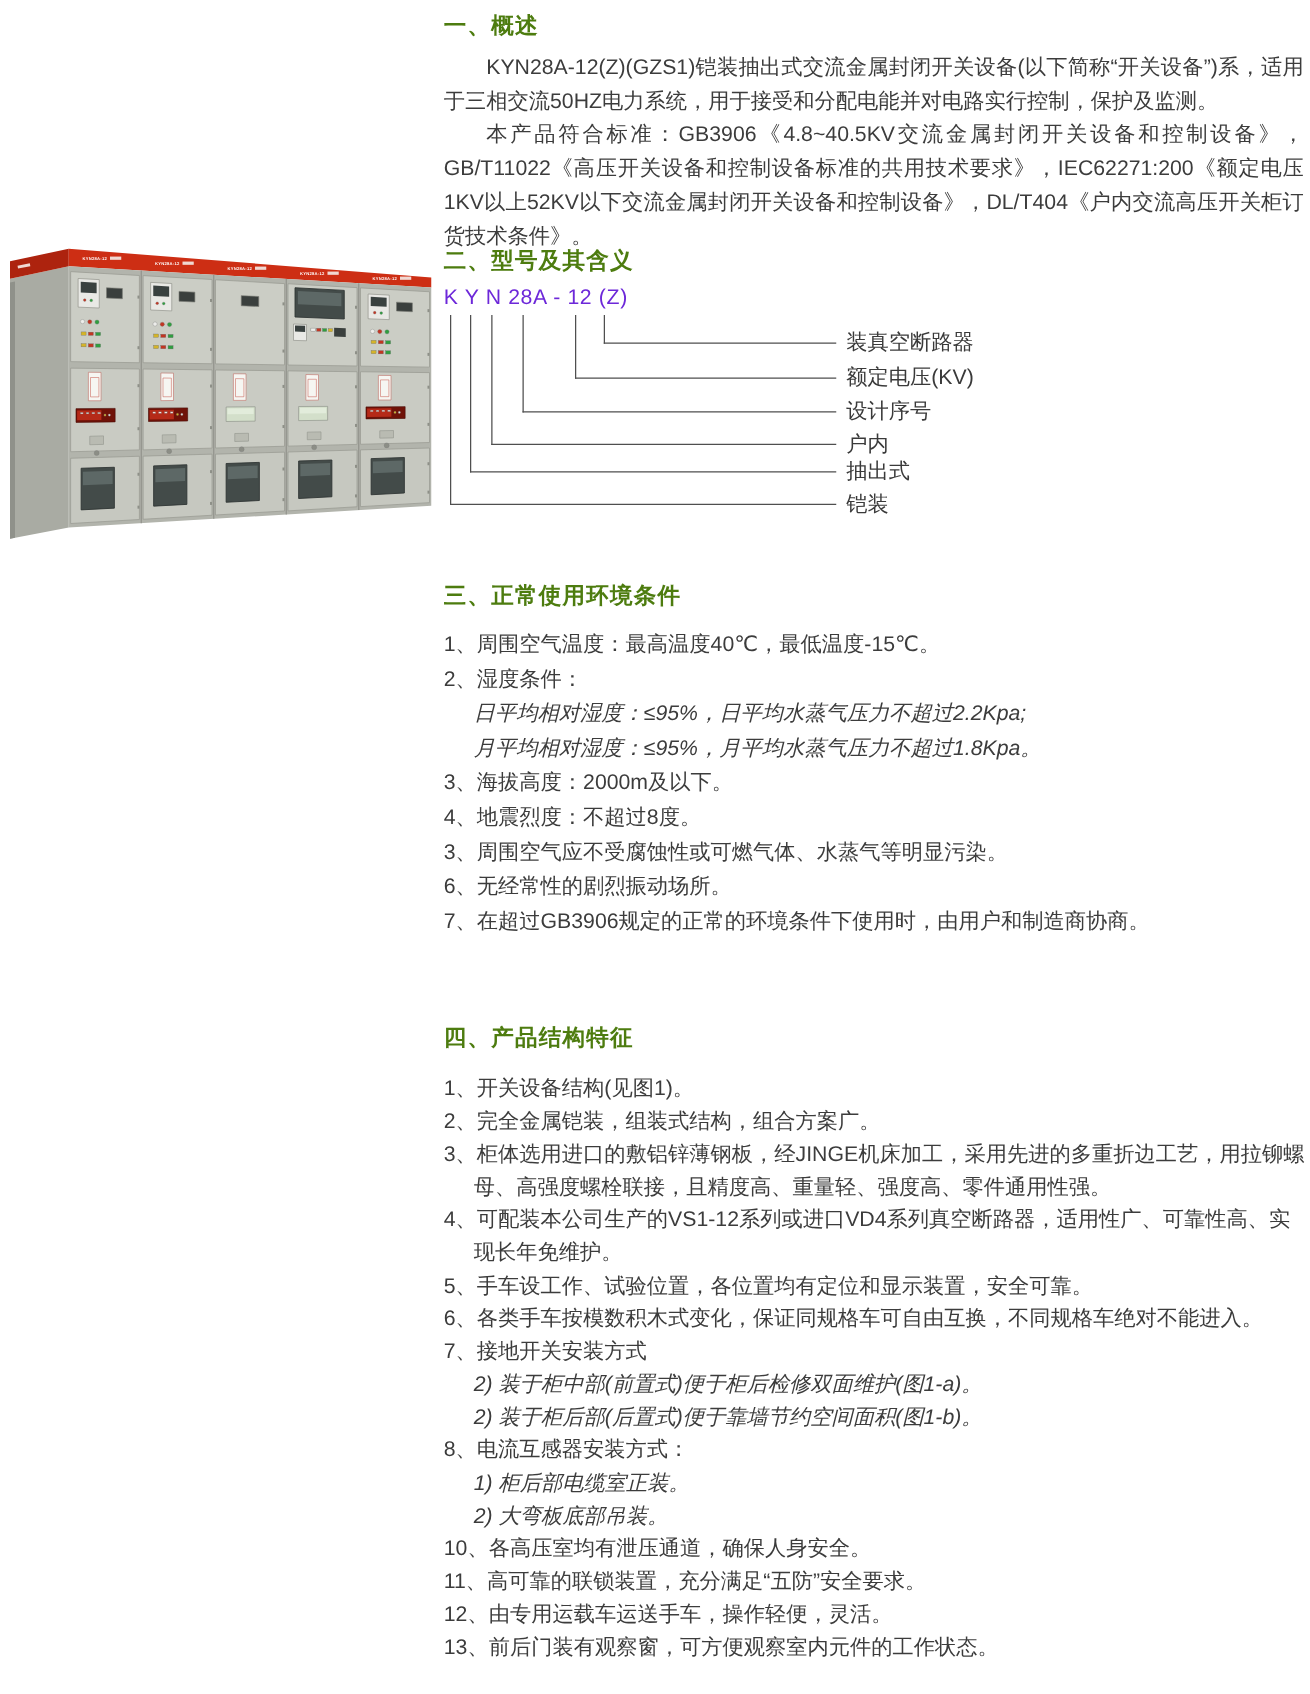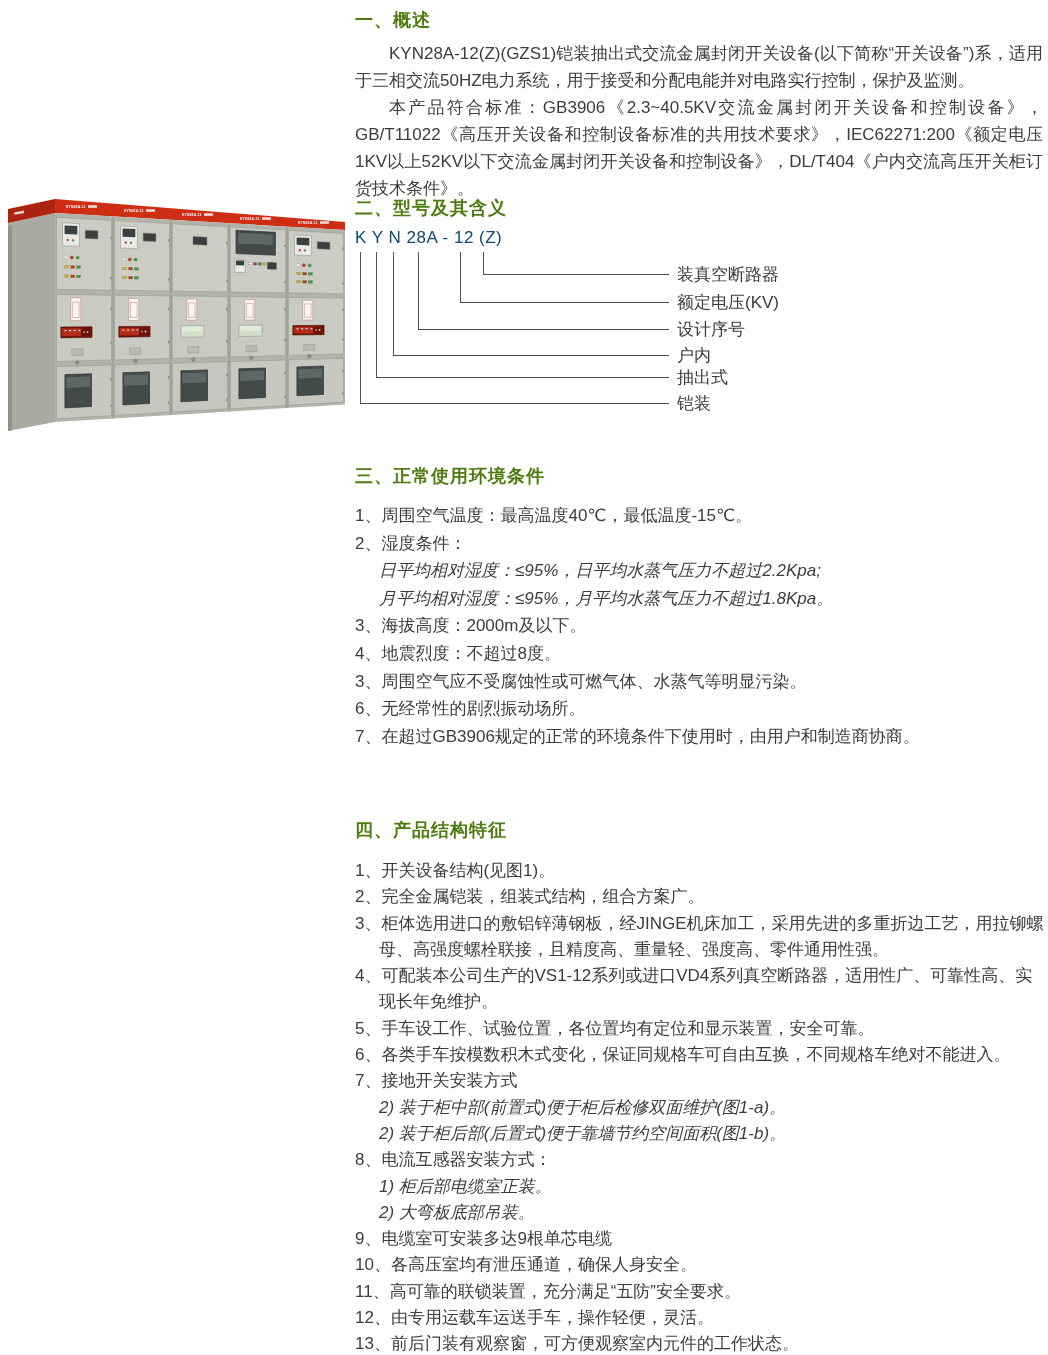--- a/index.html
+++ b/index.html
@@ -9,21 +9,21 @@
     overflow:hidden;
   }
   .abs{position:absolute;}
   .sec-heading{font-size:18px;font-weight:bold;color:#4d7c0f;letter-spacing:1px;}
   .para{font-size:17px;line-height:27px;text-align:justify;text-indent:2em;color:#3c3c3c;}
   .para+.para{margin-top:0px;}
   .list .li{font-size:17px;color:#3c3c3c;padding-left:24px;text-indent:-24px;}
   .list .li.sub{padding-left:0;text-indent:0;margin-left:24px;font-style:italic;}
   .list-3 .li{line-height:27.6px;}
   .list-4 .li{line-height:26.3px;}
-  .model-code{font-size:17px;color:#0c4a6e;letter-spacing:0.5px;}
+  .model-code{font-size:17px;color:#6d28d9;letter-spacing:0.5px;}
   .connector{position:absolute;border-left:1px solid #4f4f4f;border-bottom:1px solid #4f4f4f;}
   .legend-label{position:absolute;font-size:17px;color:#3a3a3a;transform:translateY(-50%);white-space:nowrap;}
   svg{font-family:"Liberation Sans","DejaVu Sans",sans-serif;}
 </style>
 </head>
 <body>
 
 <div class="abs" style="left:5px;top:193px;width:343px;height:240px;">
   <svg id="figure-svg" width="343" height="240" viewBox="0 0 343 240">
       <polygon points="3.0,30.0 50.0,20.0 50.0,229.0 3.0,238.0" fill="#a9aba3"></polygon>
@@ -211,21 +211,21 @@
         <text x="293" y="31.054850000000005" font-size="3.3" fill="#ffffff" font-weight="bold" letter-spacing="0.2">KYN28A-12</text>
         <rect x="315" y="28.254850000000005" width="9" height="2.6" fill="#f0d8d2"></rect>
       </g>
     </svg>
 </div>
 
 <div class="abs" style="left:355px;top:8px;width:688px;">
   <div class="sec-heading">一、概述</div>
   <div style="margin-top:8px;">
     <div class="para">KYN28A-12(Z)(GZS1)铠装抽出式交流金属封闭开关设备(以下简称“开关设备”)系，适用于三相交流50HZ电力系统，用于接受和分配电能并对电路实行控制，保护及监测。</div>
-    <div class="para">本产品符合标准：GB3906《2.3~40.5KV交流金属封闭开关设备和控制设备》，GB/T11022《高压开关设备和控制设备标准的共用技术要求》，IEC62271:200《额定电压1KV以上52KV以下交流金属封闭开关设备和控制设备》，DL/T404《户内交流高压开关柜订货技术条件》。</div>
+    <div class="para">本产品符合标准：GB3906《4.8~40.5KV交流金属封闭开关设备和控制设备》，GB/T11022《高压开关设备和控制设备标准的共用技术要求》，IEC62271:200《额定电压1KV以上52KV以下交流金属封闭开关设备和控制设备》，DL/T404《户内交流高压开关柜订货技术条件》。</div>
   </div>
 </div>
 
 <div class="abs" style="left:355px;top:196px;">
   <div class="sec-heading">二、型号及其含义</div>
 </div>
 <div class="abs" style="left:350px;top:228px;width:470px;height:190px;">
   <div class="model-code abs" style="left:5px;top:0px;">K Y N 28A - 12 (Z)</div>
   <div id="legend-holder">
       <div class="connector" style="left: 133px; top: 24px; width: 185px; height: 22px;"></div>
@@ -266,19 +266,18 @@
       <div class="li">3、柜体选用进口的敷铝锌薄钢板，经JINGE机床加工，采用先进的多重折边工艺，用拉铆螺母、高强度螺栓联接，且精度高、重量轻、强度高、零件通用性强。</div>
       <div class="li">4、可配装本公司生产的VS1-12系列或进口VD4系列真空断路器，适用性广、可靠性高、实现长年免维护。</div>
       <div class="li">5、手车设工作、试验位置，各位置均有定位和显示装置，安全可靠。</div>
       <div class="li">6、各类手车按模数积木式变化，保证同规格车可自由互换，不同规格车绝对不能进入。</div>
       <div class="li">7、接地开关安装方式</div>
       <div class="li sub">2) 装于柜中部(前置式)便于柜后检修双面维护(图1-a)。</div>
       <div class="li sub">2) 装于柜后部(后置式)便于靠墙节约空间面积(图1-b)。</div>
       <div class="li">8、电流互感器安装方式：</div>
       <div class="li sub">1) 柜后部电缆室正装。</div>
       <div class="li sub">2) 大弯板底部吊装。</div>
-      <div class="li">9、电缆室可安装多达9根单芯电缆</div>
       <div class="li">10、各高压室均有泄压通道，确保人身安全。</div>
       <div class="li">11、高可靠的联锁装置，充分满足“五防”安全要求。</div>
       <div class="li">12、由专用运载车运送手车，操作轻便，灵活。</div>
       <div class="li">13、前后门装有观察窗，可方便观察室内元件的工作状态。</div>
     </div>
 </div>
 
 </body></html>

